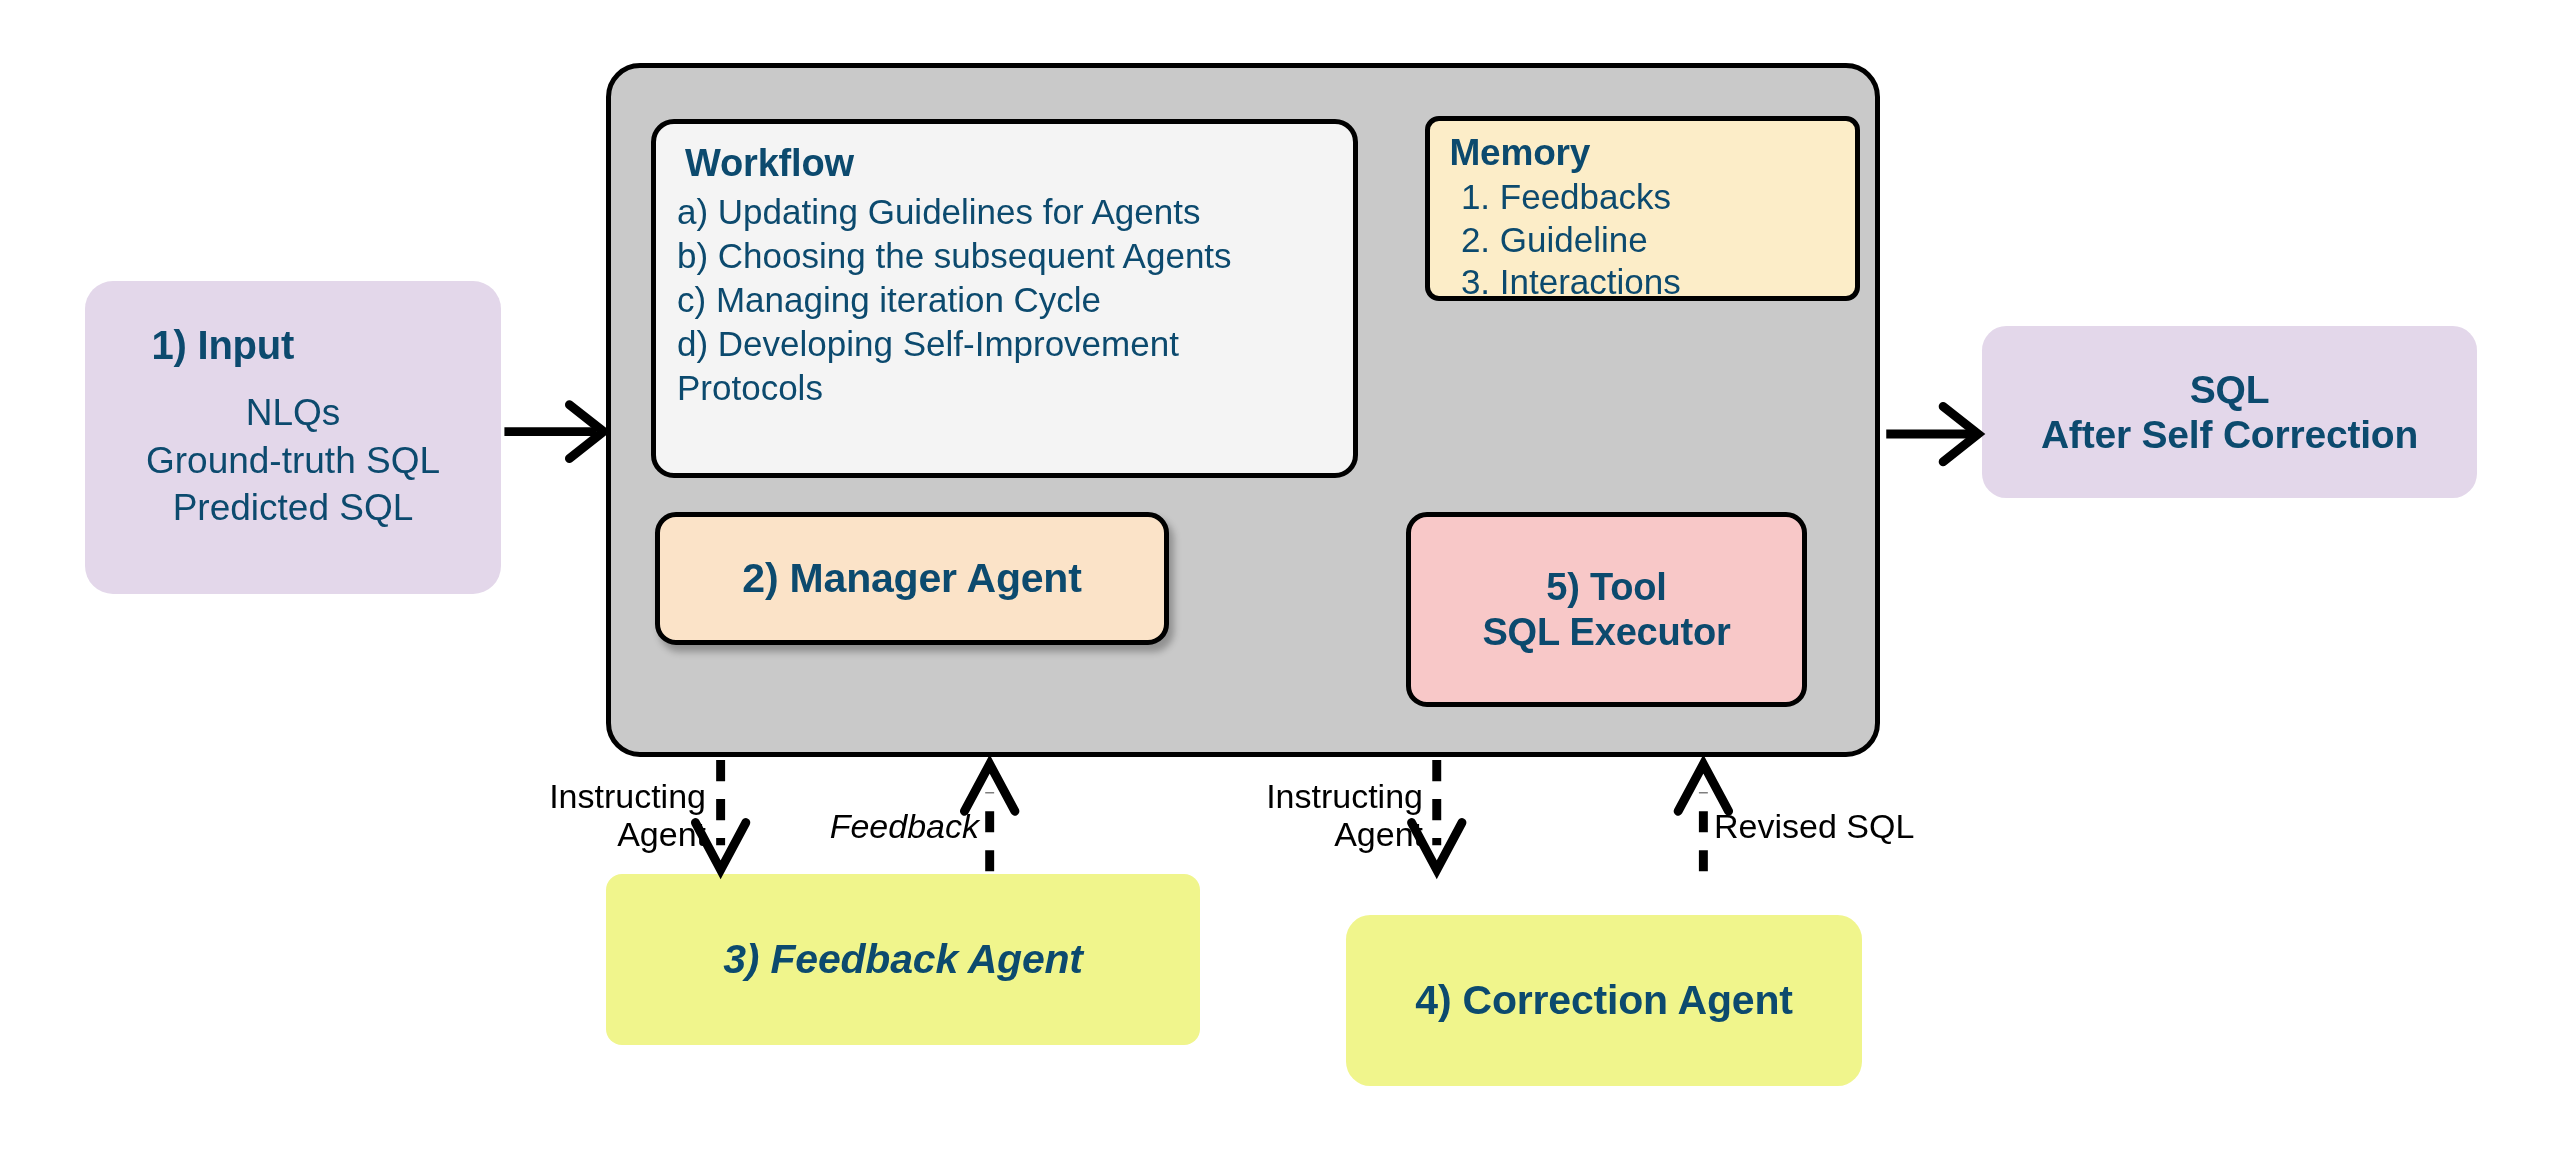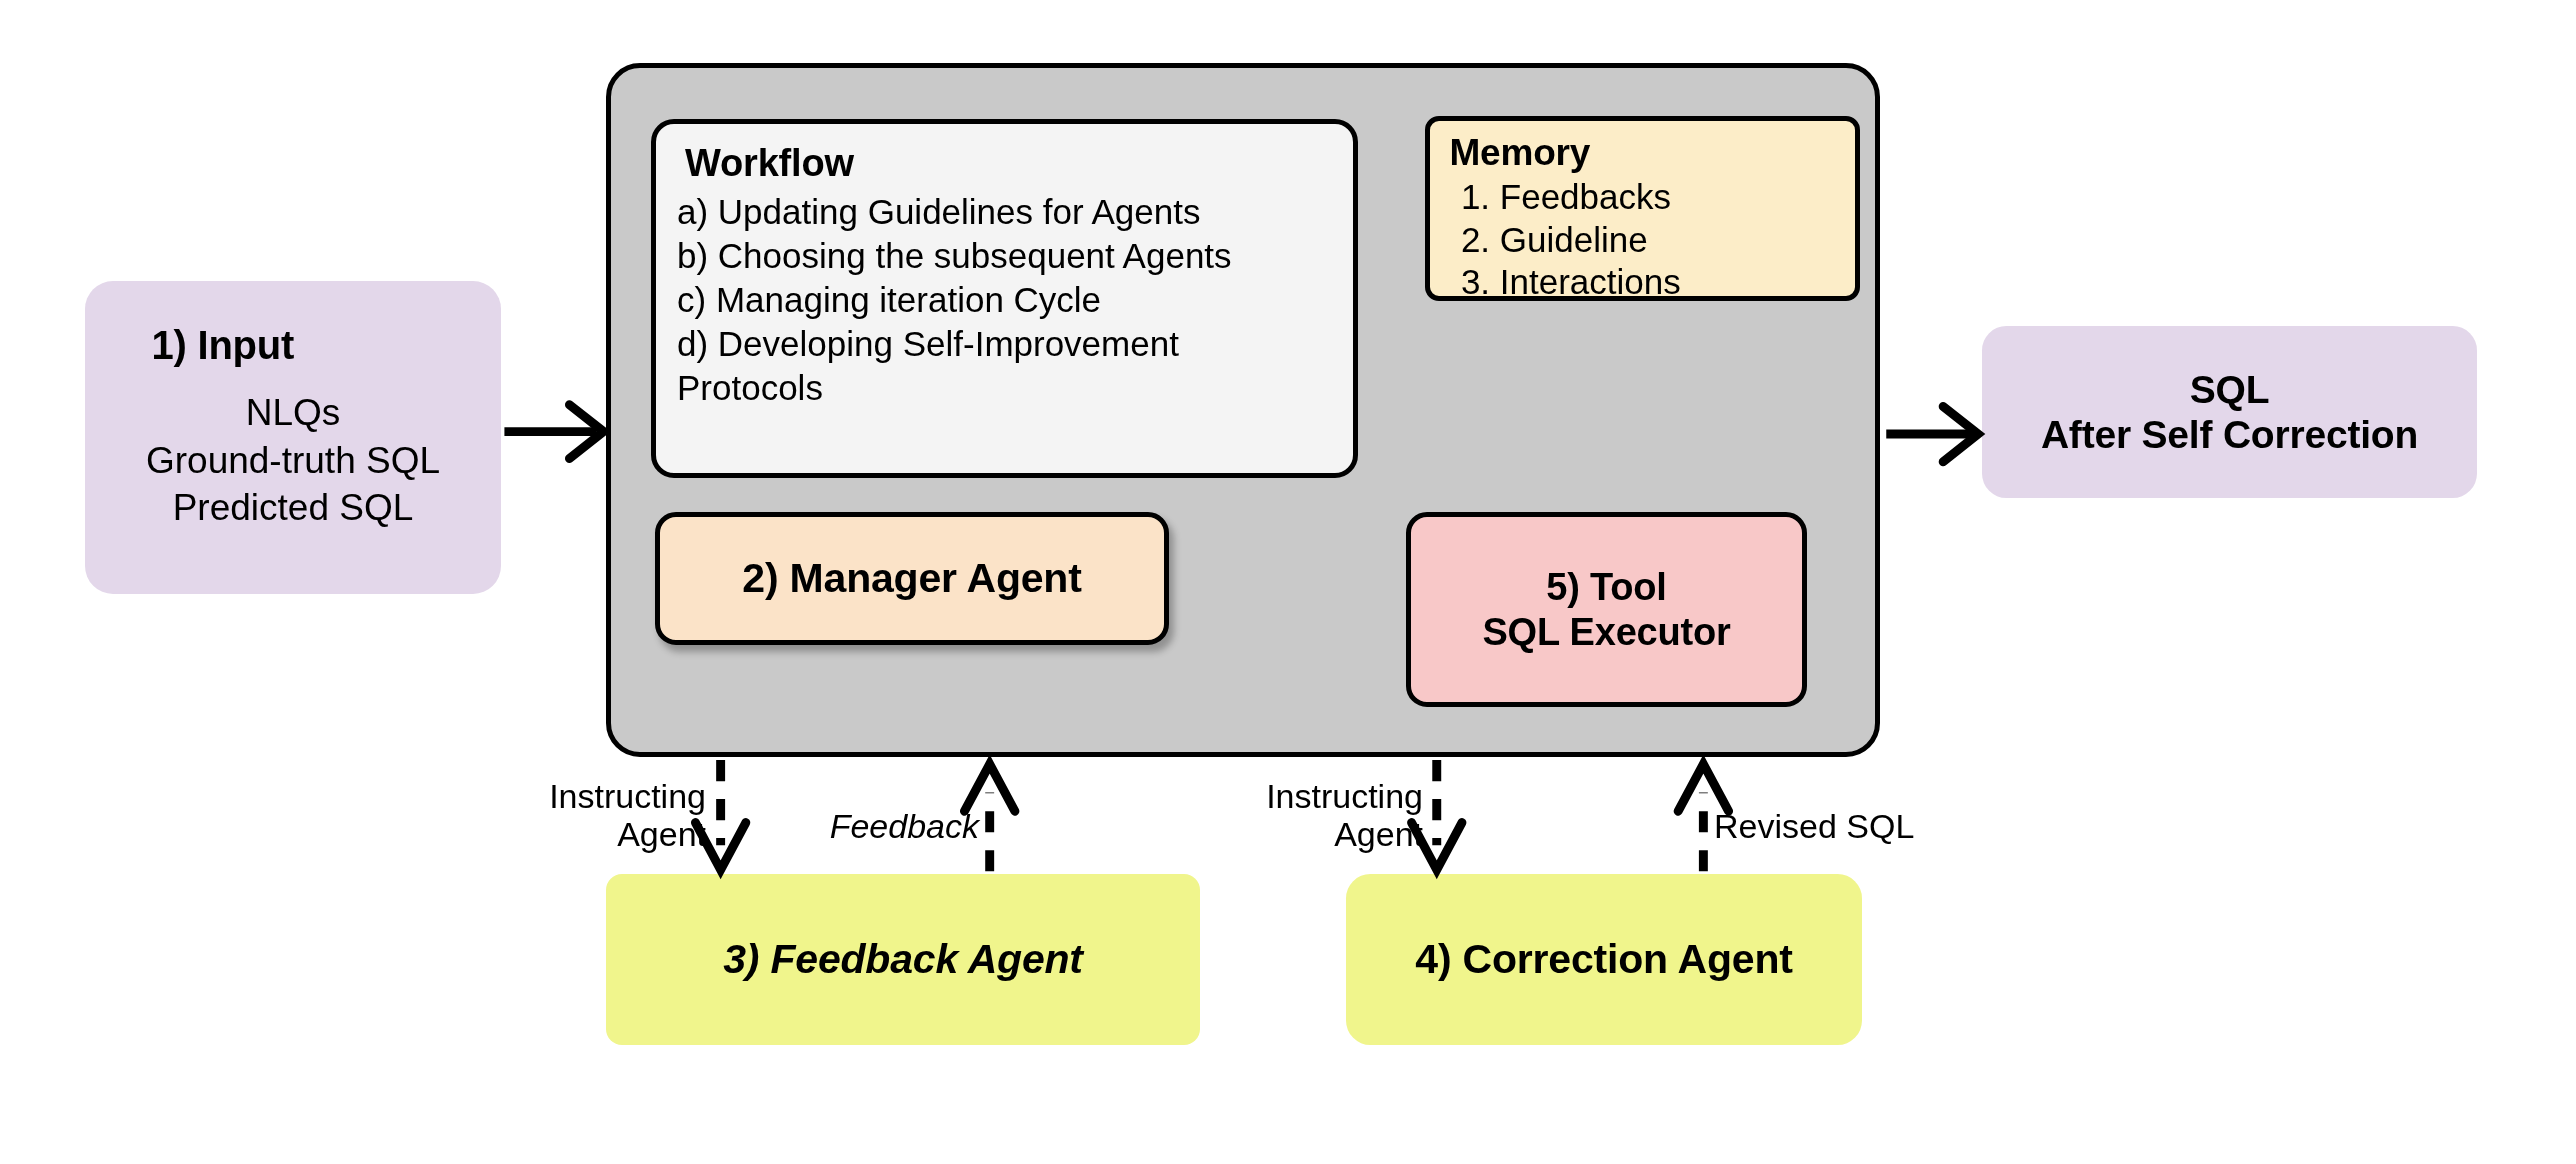--- a/index.html
+++ b/index.html
@@ -18,21 +18,21 @@
     background: #ffffff;
     overflow: hidden;
   }
 
   .box {
     position: absolute;
     box-sizing: border-box;
     display: flex;
     flex-direction: column;
     justify-content: center;
-    color: #000000;
+    color: #0c4a6e;
   }
 
   
   #input-box {
     left: 85px; top: 281px;
     width: 416px; height: 313px;
     background: #e3d7ea;
     border-radius: 28px;
     padding: 21px 24.4px;
     justify-content: flex-start;
@@ -149,21 +149,21 @@
     left: 606px; top: 874px;
     width: 594px; height: 171px;
     background: #f0f58c;
     border-radius: 16px;
     align-items: center;
     justify-content: center;
     font-style: italic;
   }
   
   #correction-agent-box {
-    left: 1346px; top: 874px;
+    left: 1346px; top: 915px;
     width: 516px; height: 171px;
     background: #f0f58c;
     border-radius: 24.4px;
     align-items: center;
     justify-content: center;
   }
   .agent-label {
     font-size: 41px;
     font-weight: bold;
     letter-spacing: -0.2px;

